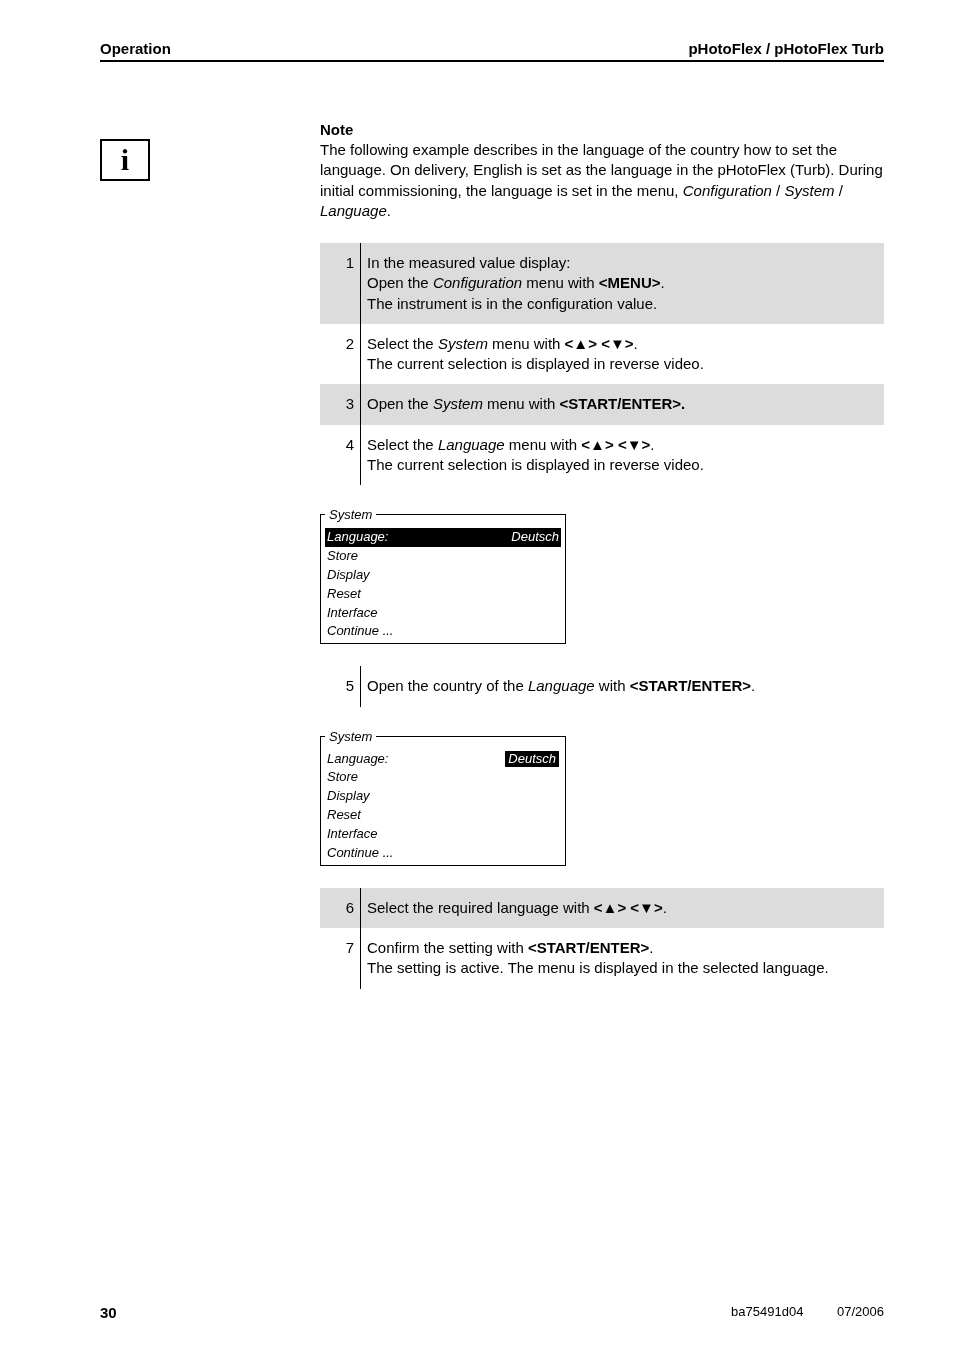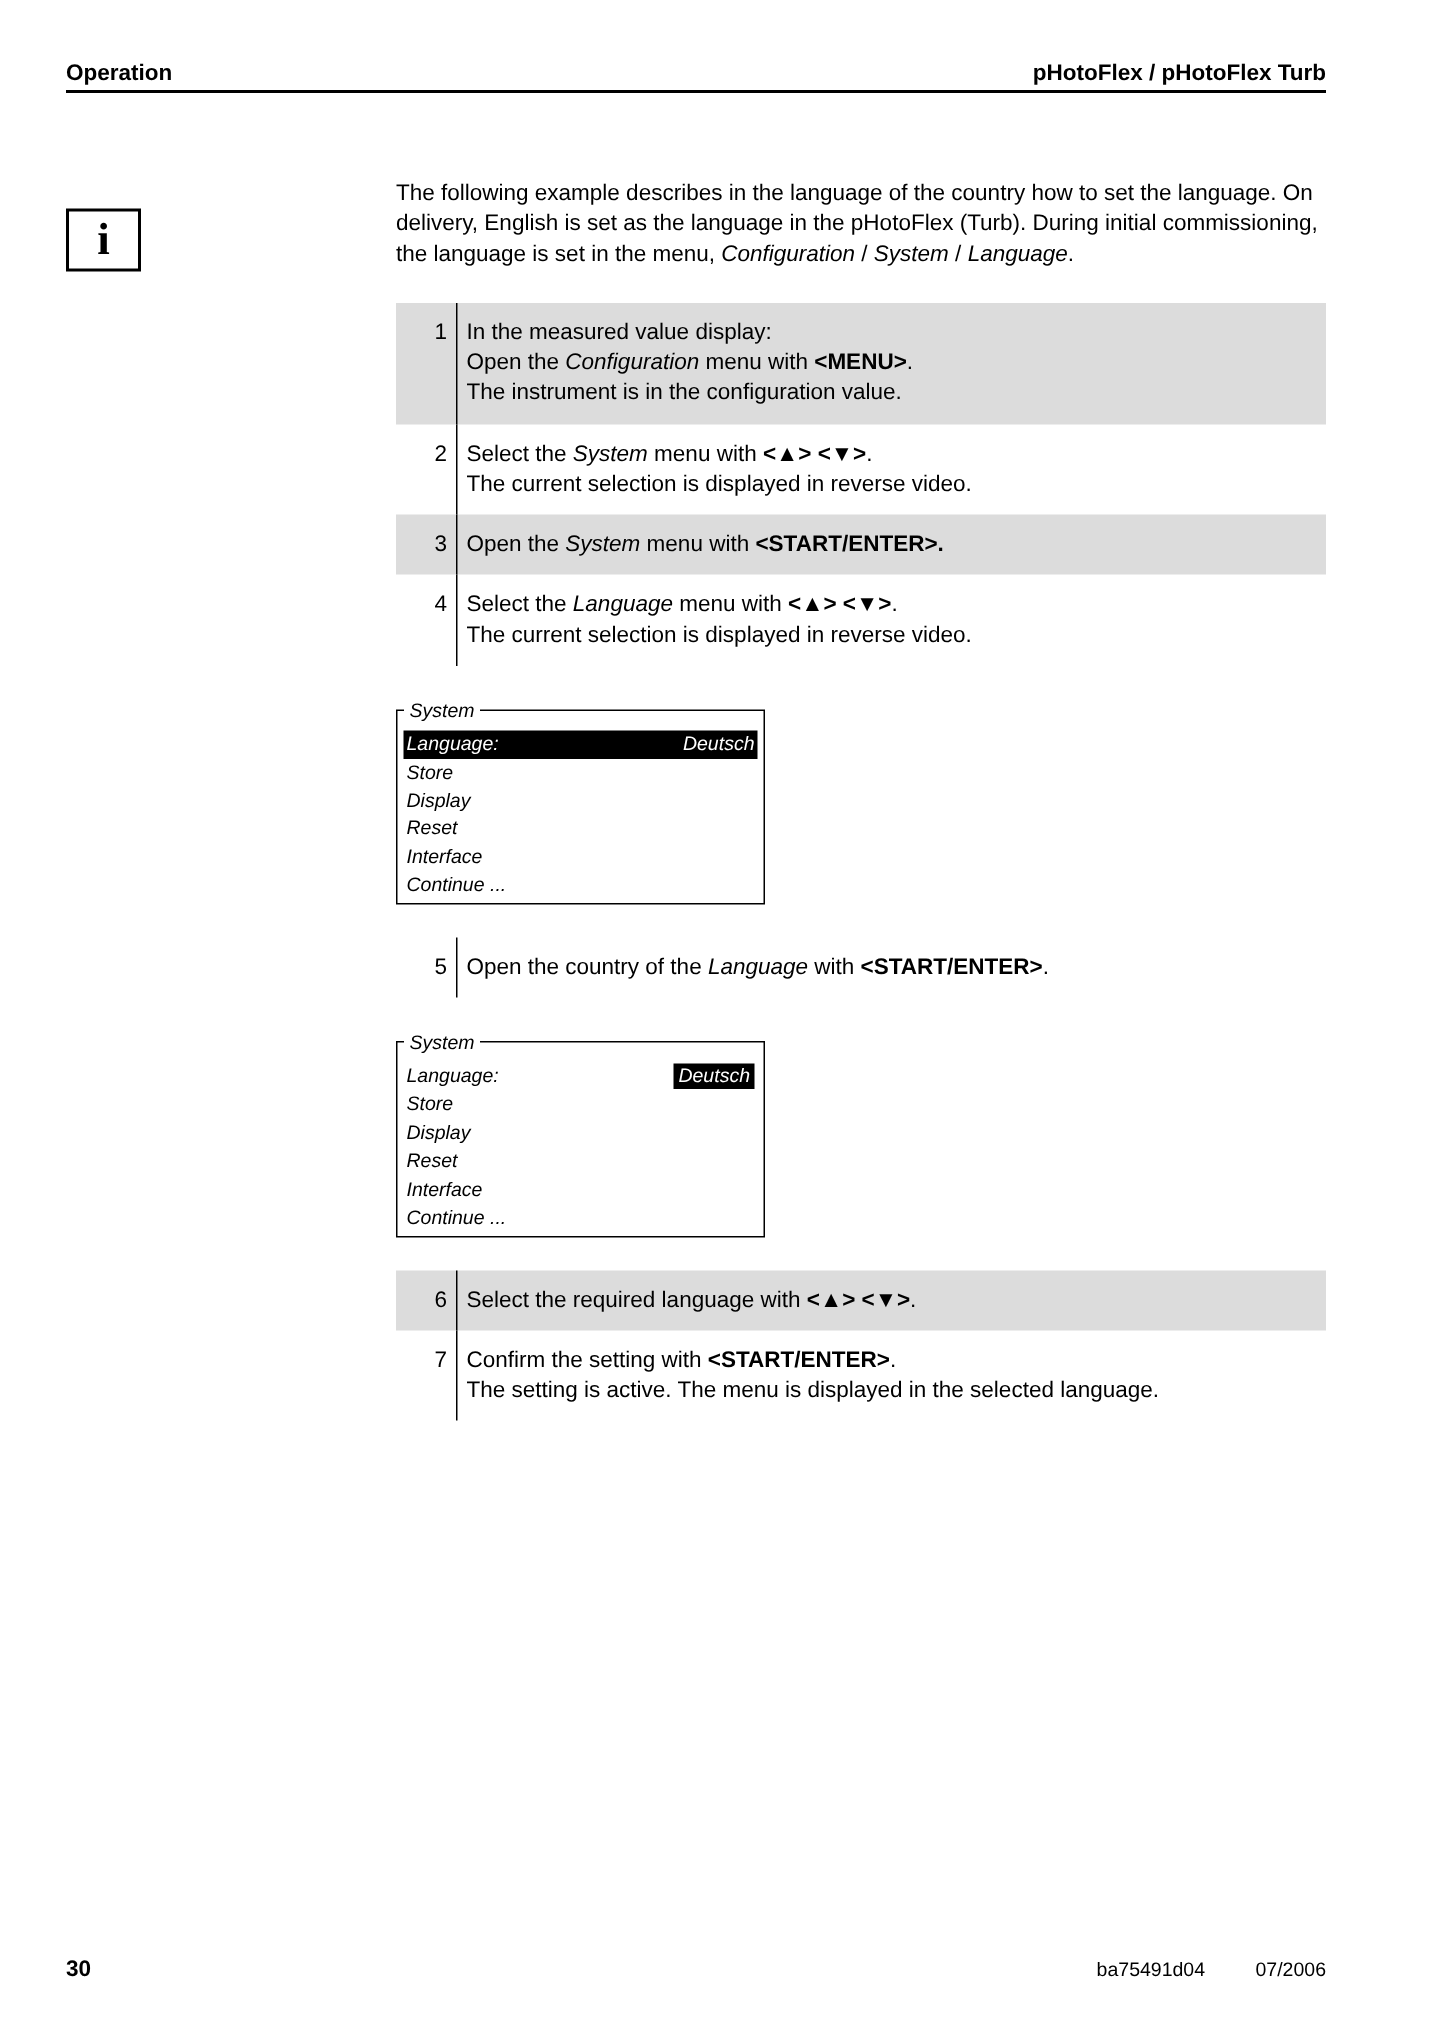--- a/index.html
+++ b/index.html
@@ -7,21 +7,21 @@
     padding: 0;
     background: #fff;
     font-family: Arial, Helvetica, sans-serif;
     color: #000;
   }
   .page {
     width: 954px;
     min-height: 1351px;
     margin: 0 auto;
     box-sizing: border-box;
-    padding: 40px 70px 30px 44px;
+    padding: 40px 70px 30px 100px;
     position: relative;
     display: flex;
     flex-direction: column;
   }
   .header-row {
     display: flex;
     justify-content: space-between;
     font-weight: bold;
     font-size: 15px;
   }
@@ -135,21 +135,20 @@
     color: #fff;
     padding: 0 3px;
     font-style: italic;
   }
   .footer {
     margin-top: auto;
     display: flex;
     justify-content: space-between;
     font-size: 13px;
     padding-top: 40px;
-    align-items: center;
   }
   .footer .left {
     font-weight: bold;
     font-size: 15px;
   }
   .footer .right span {
     margin-left: 30px;
   }
 </style>
 </head>
@@ -164,20 +163,21 @@
   <div class="hr"></div>
 
   <div class="body-area">
     <div class="left-col">
       <div class="info-icon">i</div>
     </div>
 
     <div class="right-col">
 
 
+      <div class="note-heading">Note</div>
       <div class="note-para">
         <span>The following example describes in the language of the country how to set the language. On delivery, English is set as the language in the pHotoFlex (Turb). During initial commissioning, the language is set in the menu, </span><span class="ital">Configuration</span><span> / </span><span class="ital">System</span><span> / </span><span class="ital">Language</span><span>.</span>
       </div>
 
       <table class="steps-table">
         <tbody>
             <tr class="shade">
           <td class="num">1</td>
           <td>
             <span>In the measured value display:</span><br>

